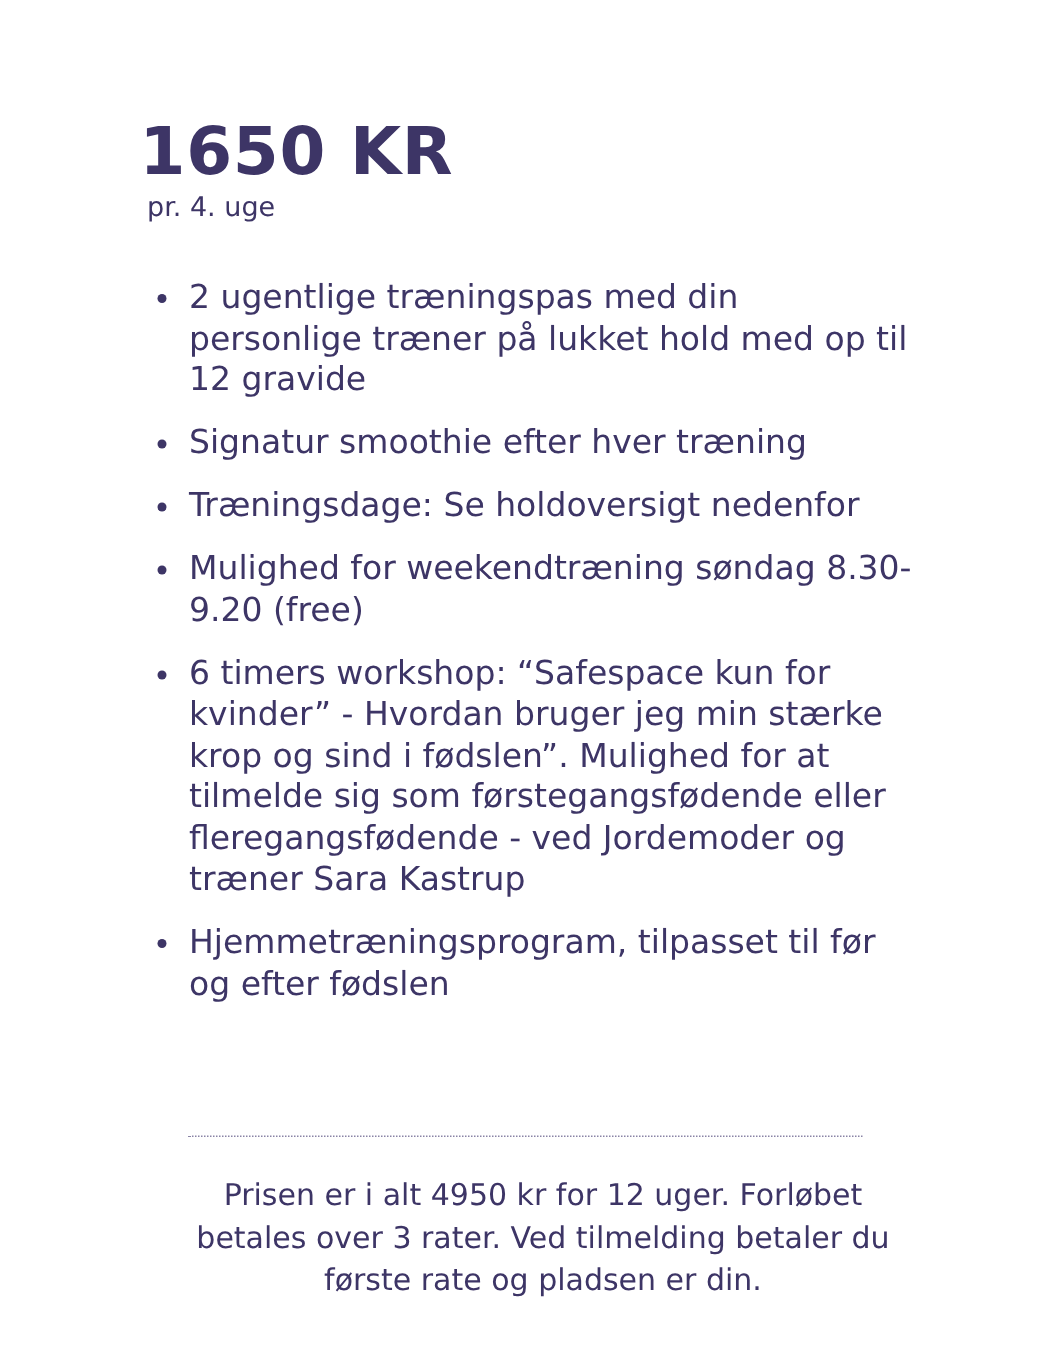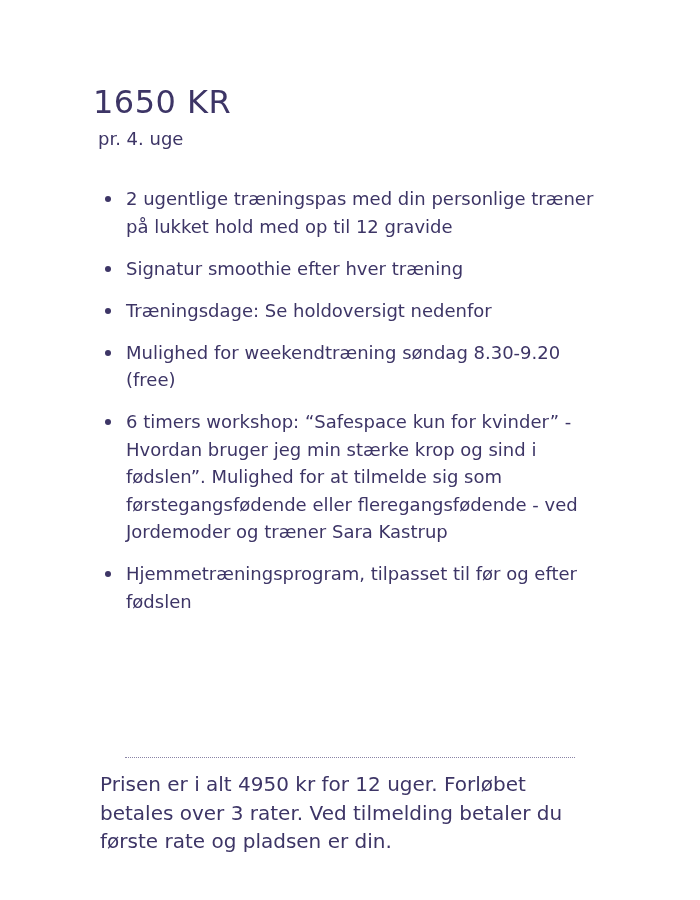--- a/index.html
+++ b/index.html
@@ -19,23 +19,23 @@
       position: absolute;
       left: 0;
       top: 0;
       width: 700px;
       height: 900px;
     }
     .price {
       position: absolute;
       left: 93px;
       top: 74px;
-      font-size: 32px;
+      font-size: 44px;
       line-height: 56px;
-      font-weight: 400;
+      font-weight: 700;
       letter-spacing: 0.5px;
       color: #3d3566;
       margin: 0;
       white-space: nowrap;
     }
     .period {
       position: absolute;
       left: 97px;
       top: 126px;
       font-size: 18px;
@@ -48,21 +48,21 @@
       left: 104px;
       top: 185px;
       width: 510px;
       margin: 0;
       padding: 0;
       list-style: none;
     }
     .features li {
       position: relative;
       padding-left: 22px;
-      font-size: 18px;
+      font-size: 22px;
       line-height: 27.5px;
       margin-bottom: 14.5px;
       color: #3d3566;
     }
     .features li .bullet {
       position: absolute;
       left: 1px;
       top: 11px;
       width: 6px;
       height: 6px;
@@ -75,24 +75,25 @@
       top: 757px;
       width: 450px;
       height: 0;
       border-top: 1px dotted #8a84a6;
     }
     .footnote {
       position: absolute;
       left: 100px;
       top: 770px;
       width: 500px;
+      text-align: center;
       font-size: 20px;
       line-height: 28.5px;
       color: #3d3566;
-      margin: 0;
+      margin: 12px;
     }
   </style>
 </head>
 <body>
 
 <div class="card">
   <h1 class="price">1650 KR</h1>
   <p class="period">pr. 4. uge</p>
 
   <ul class="features">

